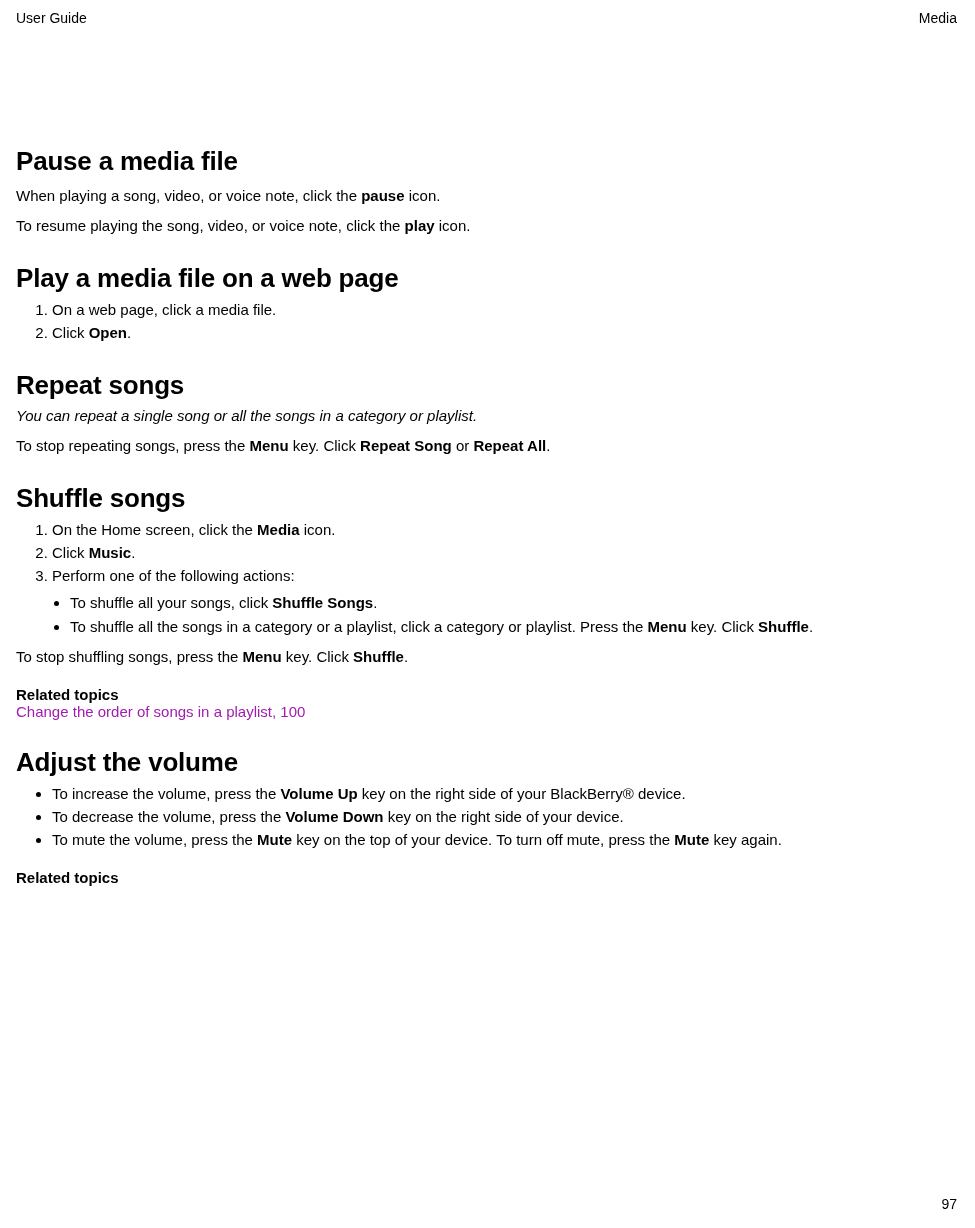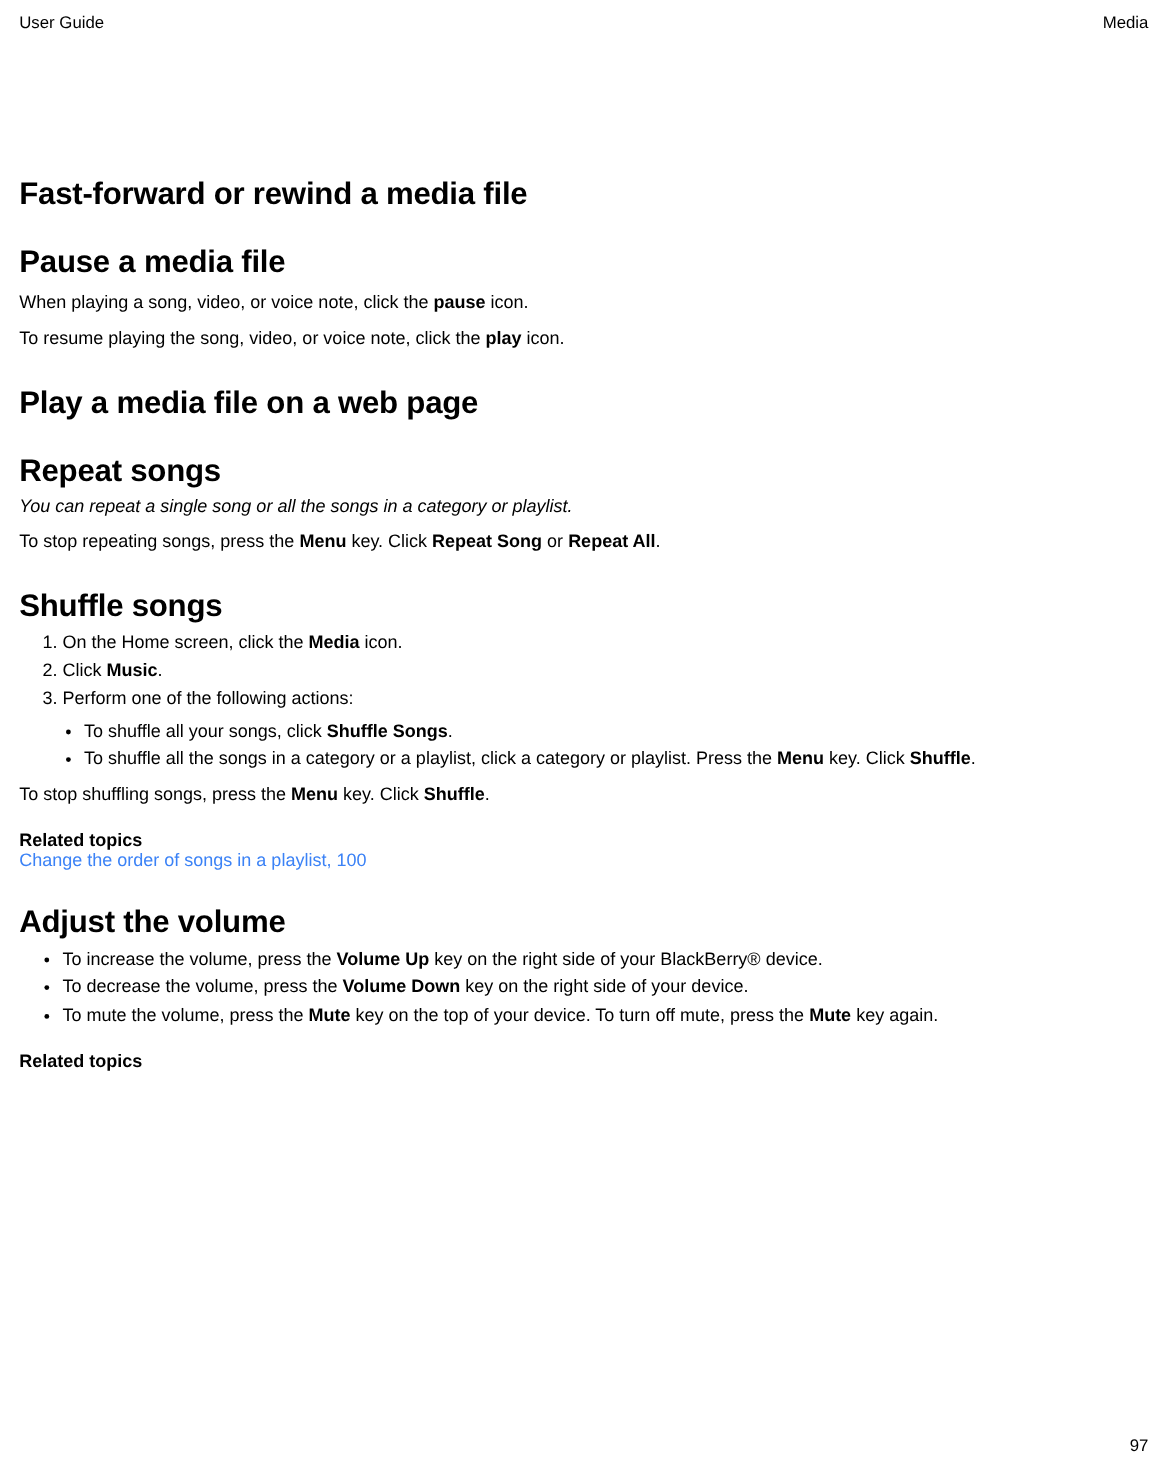--- a/index.html
+++ b/index.html
@@ -47,21 +47,21 @@
   ol.steps { list-style: decimal; }
   ul.bullets { list-style: disc; }
   ul.bullets.nested { padding-left: 54px; margin-top: 0; }
   .bold { font-weight: 700; }
   .related-hd {
     font-size: 15px;
     font-weight: 700;
     margin-top: 18px;
   }
   .link {
-    color: #3b82f6;
+    color: #a21caf;
     font-size: 15px;
     text-decoration: none;
     cursor: pointer;
   }
   .pagenum {
     position: absolute;
     right: 16px;
     bottom: 16px;
     font-size: 14px;
   }
@@ -74,33 +74,38 @@
 <div class="page">
 
 
 
 <div class="hdr">
   <span data-bind="header.left">User Guide</span>
   <span data-bind="header.right">Media</span>
 </div>
 
 
-<h2 class="section" data-bind="sections.fastforward.title">Fast-forward or rewind a media file</h2>
 
 
 <h2 class="section" data-bind="sections.pause.title">Pause a media file</h2>
 <p class="para">
   <span data-bind="sections.pause.p1a">When playing a song, video, or voice note, click the </span><span class="bold" data-bind="sections.pause.p1b">pause</span><span data-bind="sections.pause.p1c"> icon.</span>
 </p>
 <p class="para">
   <span data-bind="sections.pause.p2a">To resume playing the song, video, or voice note, click the </span><span class="bold" data-bind="sections.pause.p2b">play</span><span data-bind="sections.pause.p2c"> icon.</span>
 </p>
 
 
 <h2 class="section" data-bind="sections.webplay.title">Play a media file on a web page</h2>
+<ol class="steps">
+  <li data-bind="sections.webplay.step1">On a web page, click a media file.</li>
+  <li>
+    <span data-bind="sections.webplay.step2a">Click </span><span class="bold" data-bind="sections.webplay.step2b">Open</span><span data-bind="sections.webplay.step2c">.</span>
+  </li>
+</ol>
 
 
 <h2 class="section" data-bind="sections.repeat.title">Repeat songs</h2>
 <p class="para" style="margin:4px 0 2px 0;font-style:italic;" data-bind="sections.repeat.intro">You can repeat a single song or all the songs in a category or playlist.</p>
 <p class="para">
   <span data-bind="sections.repeat.p_after_a">To stop repeating songs, press the </span><span class="bold" data-bind="sections.repeat.p_after_b">Menu</span><span data-bind="sections.repeat.p_after_c"> key. Click </span><span class="bold" data-bind="sections.repeat.p_after_d">Repeat Song</span><span data-bind="sections.repeat.p_after_e"> or </span><span class="bold" data-bind="sections.repeat.p_after_f">Repeat All</span><span data-bind="sections.repeat.p_after_g">.</span>
 </p>
 
 
 <h2 class="section" data-bind="sections.shuffle.title">Shuffle songs</h2>

